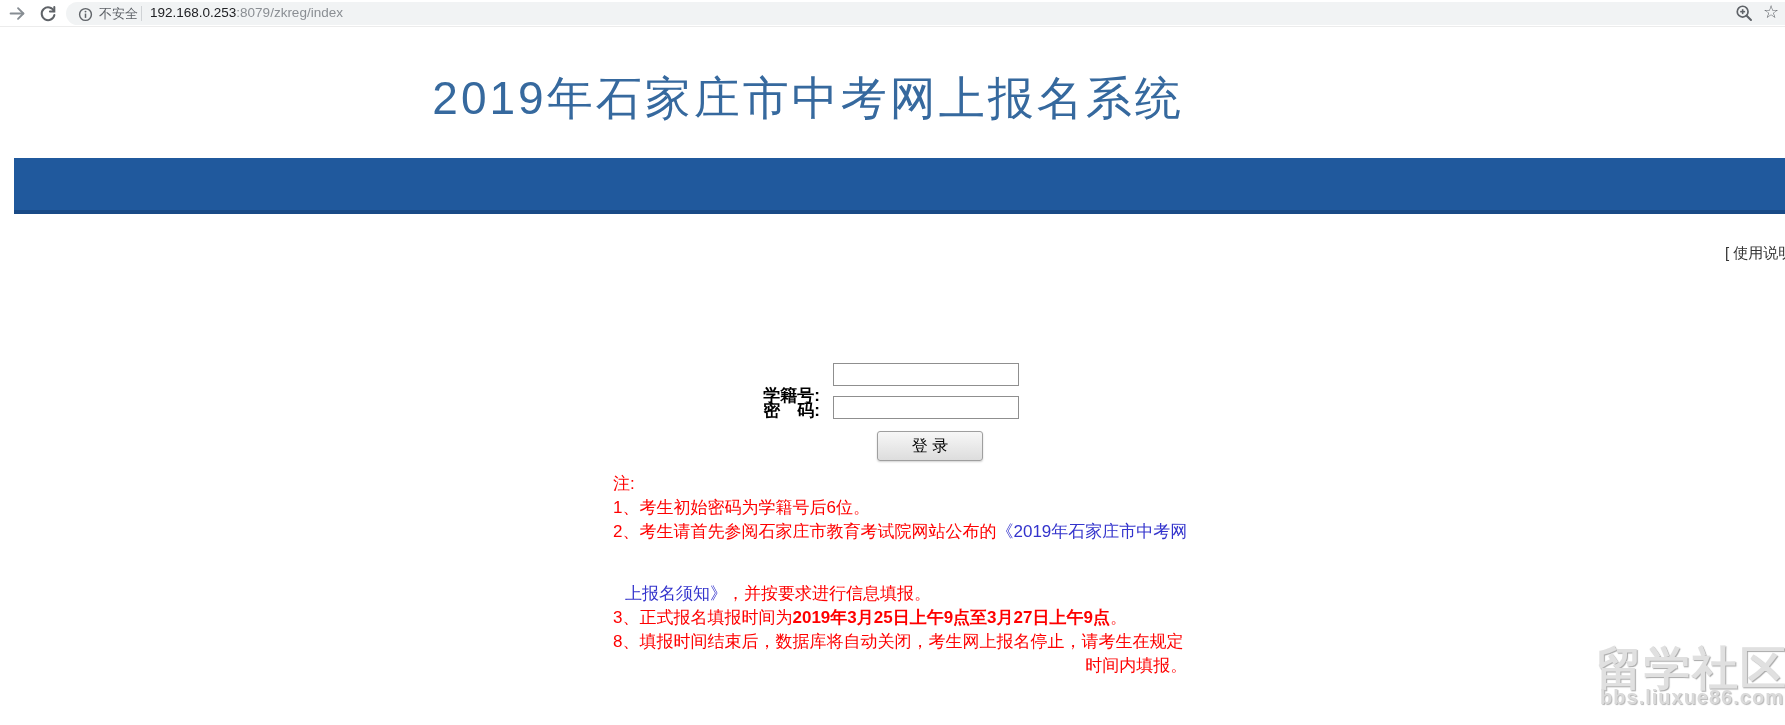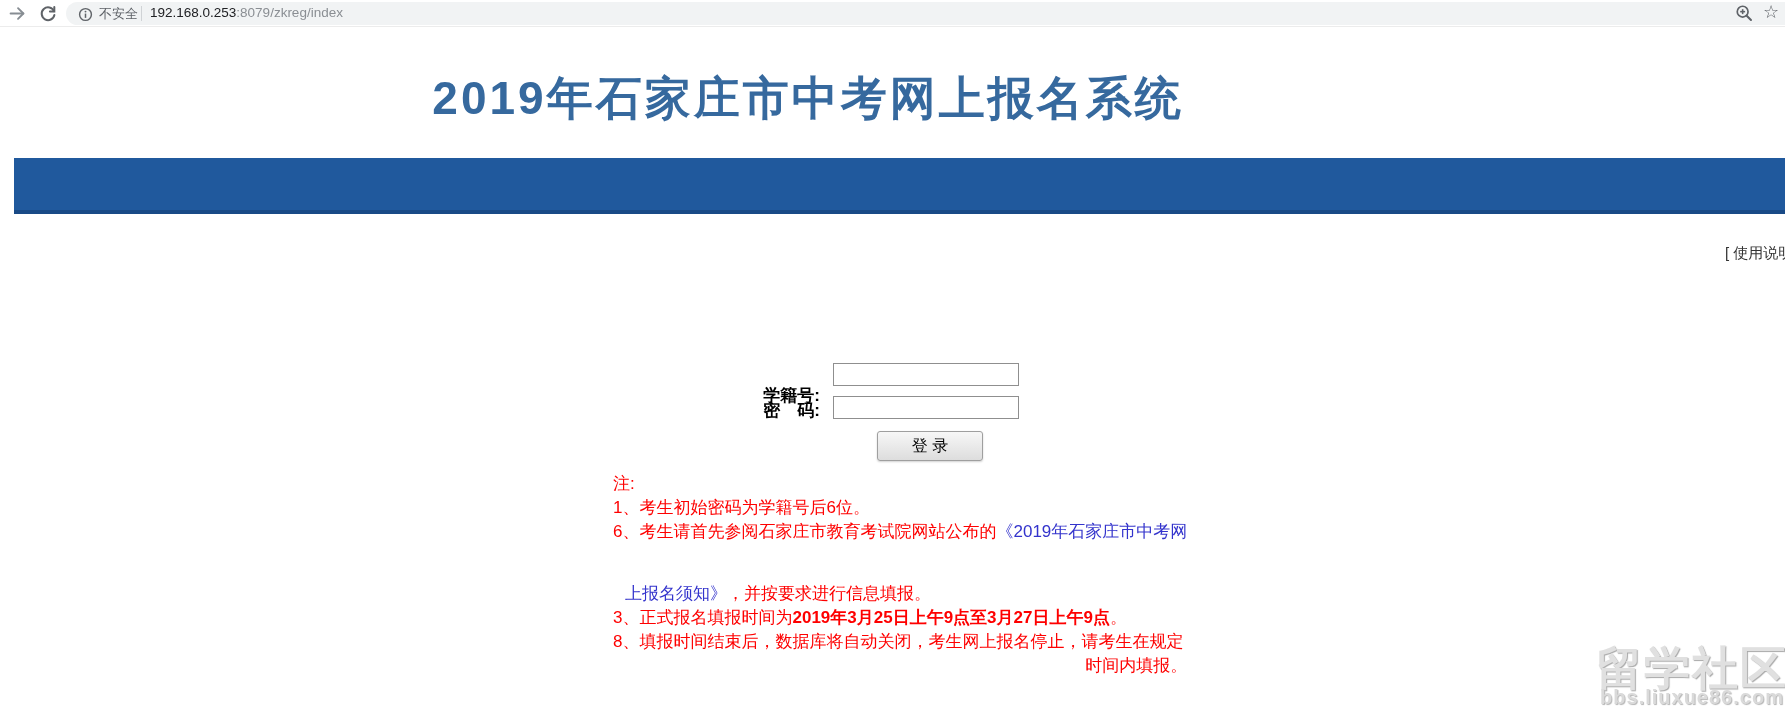--- a/index.html
+++ b/index.html
@@ -16,21 +16,21 @@
   #security-chip { position:absolute; left:78px; top:5px; display:flex; align-items:center; gap:6px; }
   #security-label { font-size:13px; color:#5f6368; }
   #omni-sep { position:absolute; left:141px; top:6px; width:1px; height:15px; background:#d0d3d6; }
   #url-text { position:absolute; left:150px; top:5px; font-size:13.5px; color:#202124; white-space:nowrap; }
   #url-path { color:#8a8e93; }
   #zoom-action { position:absolute; left:1735px; top:4px; }
   #bookmark-star { position:absolute; left:1763px; top:1px; font-size:18px; color:#5f6368; cursor:pointer; }
 
   
   #page-title { position:absolute; left:14px; top:68px; width:1588px; height:52px;
-                text-align:center; font-size:46px; font-weight:bold; letter-spacing:3px;
+                text-align:center; font-size:46px; font-weight:normal; letter-spacing:3px;
                 color:var(--title-blue,#36699e); }
   #navbar { position:absolute; left:14px; top:158px; width:1771px; height:56px;
             background:var(--navbar-blue,#20599d);
             border-bottom:4px solid var(--navbar-edge,#194a86); }
   #usage-link { position:absolute; left:1725px; top:244px; font-size:15px; color:#333;
                 white-space:nowrap; cursor:pointer; }
 
   
   .form-label { position:absolute; left:700px; width:120px; text-align:right;
                 font-size:17px; font-weight:bold; color:#000; }
@@ -123,21 +123,21 @@
 <input class="form-input" id="input-student" type="text" value="" style="">
 
 <div class="form-label" id="label-password">密　码:</div>
 <input class="form-input" id="input-password" type="password" value="" style="">
 
 <button id="login-btn">登 录</button>
 
 <div id="notes">
   <div>注:</div>
   <div>1、考生初始密码为学籍号后6位。</div>
-  <div><span>6、考生请首先参阅石家庄市教育考试院网站公布的</span><a class="note-link">《2019年石家庄市中考网</a></div>
+  <div><span>2、考生请首先参阅石家庄市教育考试院网站公布的</span><a class="note-link">《2019年石家庄市中考网</a></div>
   <div class="wrap1"><a class="note-link">上报名须知》</a><span>，并按要求进行信息填报。</span></div>
   <div><span>3、正式报名填报时间为</span><span class="bold">2019年3月25日上午9点至3月27日上午9点</span><span>。</span></div>
   <div>8、填报时间结束后，数据库将自动关闭，考生网上报名停止，请考生在规定</div>
   <div class="wrap2">时间内填报。</div>
 </div>
 
 <div id="watermark">
   <div id="wm-main">留学社区</div>
   <div id="wm-sub">bbs.liuxue86.com</div>
 </div>

